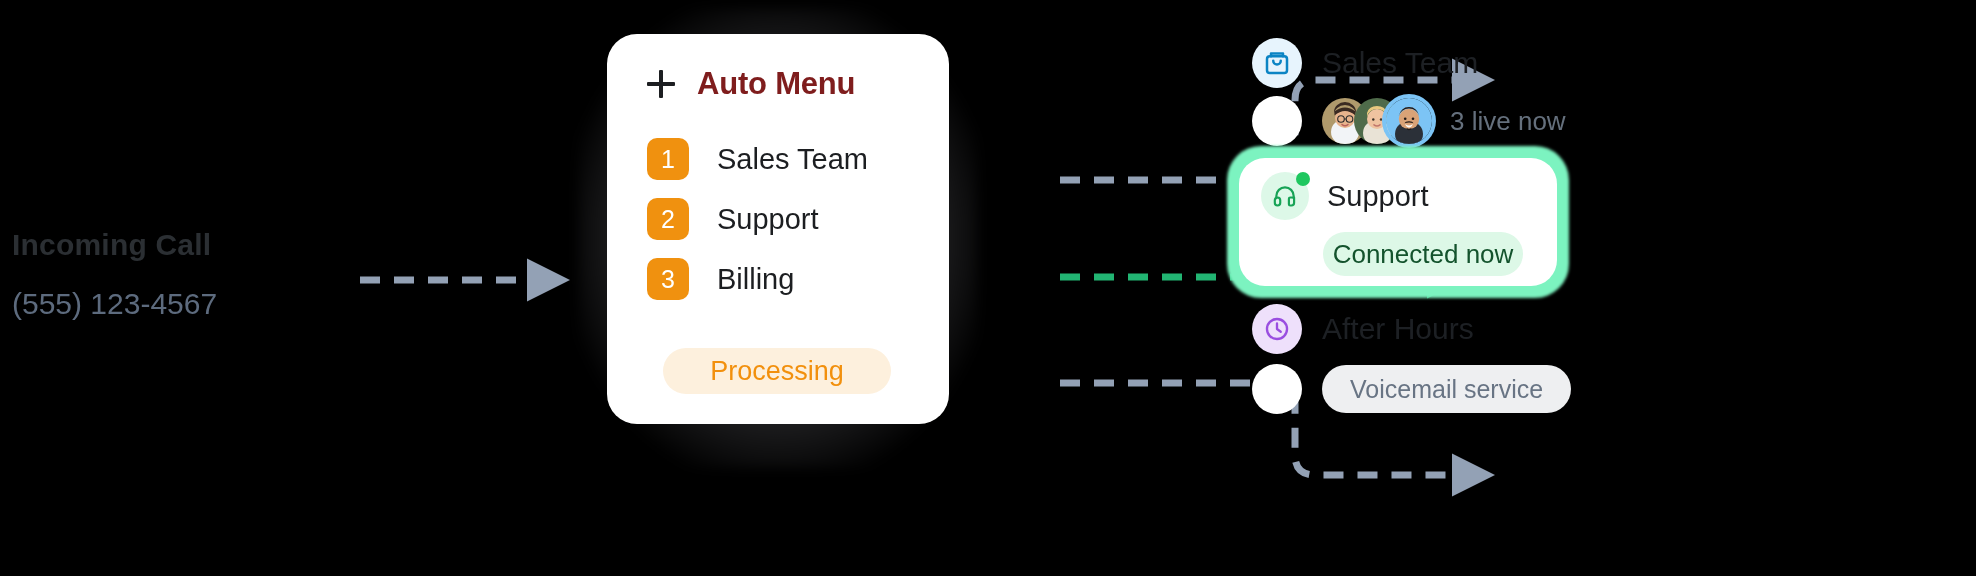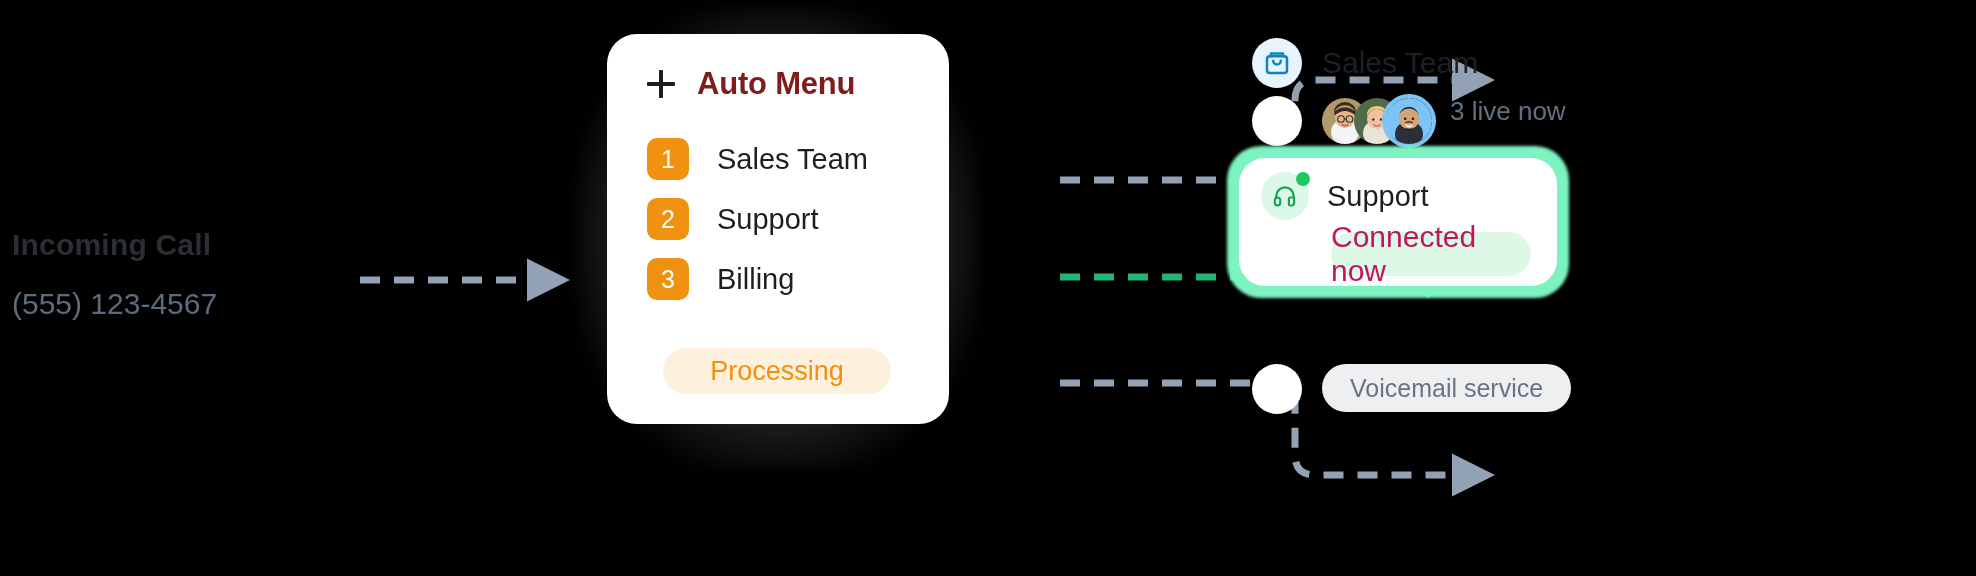--- a/index.html
+++ b/index.html
@@ -198,20 +198,21 @@
     font-size: 30px;
     color: #1d2024;
   }
 
   .dest-row.sales-row { left: 0px; top: 38px; }
   .dest-row.hours-row { left: 0px; top: 304px; }
 
   .meta-row {
     position: absolute;
     display: flex;
+    align-items: center;
   }
   .meta-row.live-row { left: 0px; top: 96px; }
   .meta-row.vm-row   { left: 0px; top: 364px; }
 
   .white-dot {
     width: 50px;
     height: 50px;
     border-radius: 50%;
     background: #ffffff;
     flex: 0 0 auto;
@@ -301,31 +302,31 @@
     height: 14px;
     border-radius: 50%;
     background: #1fc75f;
   }
   .support-title {
     font-size: 29px;
     color: #1c1e21;
   }
   .connected-pill {
     position: absolute;
-    left: 92px;
+    left: 84px;
     top: 74px;
     width: 200px;
     height: 44px;
     border-radius: 22px;
     background: #ddf8e7;
     display: flex;
     align-items: center;
     justify-content: center;
-    font-size: 30px;
-    color: #be185d;
+    font-size: 26px;
+    color: #14532d;
   }
 </style>
 </head>
 <body>
 
 <div id="stage">
 
   <div class="left-col">
     <div class="incoming-title">Incoming Call</div>
     <div class="incoming-number">(555) 123-4567</div>
@@ -447,20 +448,29 @@
               <path d="M20.4 13.4 h-3.6 a1.2 1.2 0 0 0 -1.2 1.2 v5 a1.2 1.2 0 0 0 1.2 1.2 h1.1 a2.5 2.5 0 0 0 2.5 -2.5 z"></path>
             </svg>
             <span class="status-dot"></span>
           </span>
           <span class="support-title">Support</span>
         </div>
         <div class="connected-pill">Connected now</div>
       </div>
     </div>
 
+    <div class="dest-row hours-row">
+      <span class="dest-icon hours">
+        <svg width="28" height="28" viewBox="0 0 24 24" fill="none" stroke="#9a4ee0" stroke-width="2" stroke-linecap="round" stroke-linejoin="round">
+          <circle cx="12" cy="12" r="8.6"></circle>
+          <path d="M12 7.2 V12 l3.2 2.4"></path>
+        </svg>
+      </span>
+      <span class="dest-label">After Hours</span>
+    </div>
 
     <div class="meta-row vm-row">
       <span class="white-dot"></span>
       <span class="vm-pill">Voicemail service</span>
     </div>
 
   </div>
 
 </div>
 

